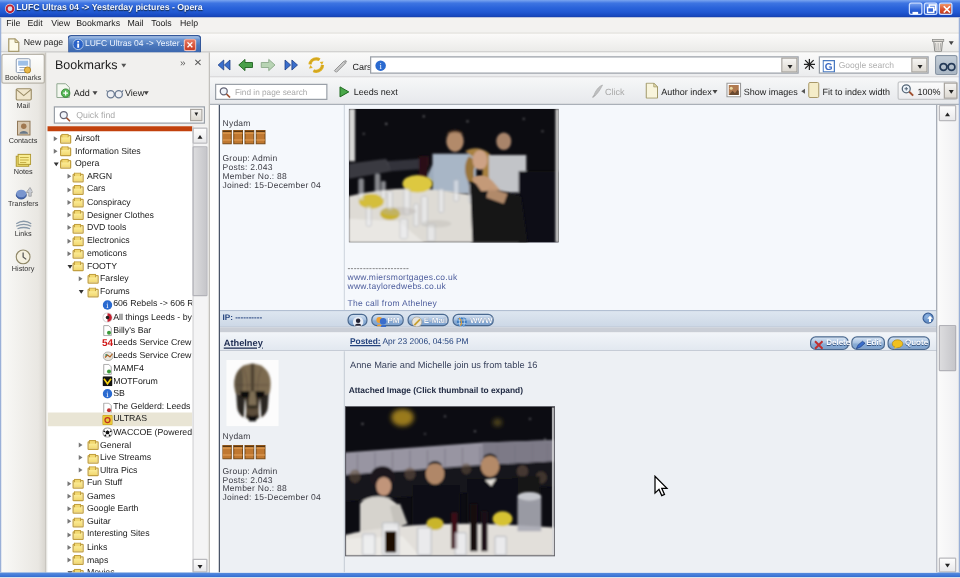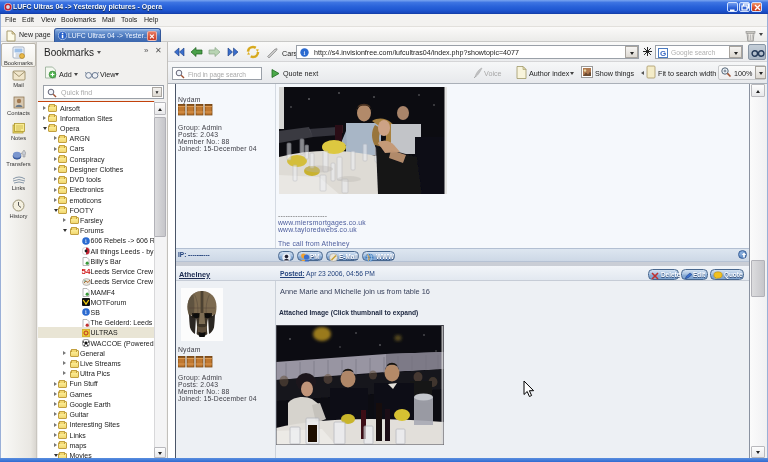--- a/index.html
+++ b/index.html
@@ -23,21 +23,21 @@
 
 #strip{left:0;top:42px;width:37px;height:416px;background:linear-gradient(90deg,#fafaf8,#e9e7e2 85%,#d9d6d0);border-right:1px solid #c9c6c0}
 .sitem{position:absolute;left:1px;width:35px;text-align:center;font-size:5.8px;color:#333}
 .sitem svg{display:block;margin:0 auto 1px}
 .ssel{background:linear-gradient(180deg,#fdfdfc,#f1efe9);border:1px solid #b9b5ab;border-radius:2px}
 #phead{left:44px;top:47px;font-size:10px;color:#222}
 .pbt{font-size:7.2px;color:#222}
 #qfind{left:43px;top:85px;width:121px;height:14px;background:#fff;border:1px solid #9aa0a8}
 #qfind .ph{position:absolute;left:17px;top:3px;font-size:7px;color:#aaa}
 #qdrop{right:1px;top:1px;width:10px;height:10px;background:linear-gradient(180deg,#f4f2ef,#dedad2);border:1px solid #aaa6a0;font-size:5px;text-align:center;line-height:9px;color:#222}
-#tree{left:38px;top:101px;width:116px;height:357px;background:#fff;border-top:1px solid #c2410c;overflow:hidden;font-size:7px;color:#1a1a1a}
+#tree{left:38px;top:101px;width:116px;height:357px;background:#fff;border-top:4px solid #c2410c;overflow:hidden;font-size:7px;color:#1a1a1a}
 .trow{position:absolute;height:10px;line-height:10px;white-space:nowrap}
 .tsel{position:absolute;left:0;width:116px;height:10px;background:#e9e5d5}
 .arrc{position:absolute;width:0;height:0;border-top:2.5px solid transparent;border-bottom:2.5px solid transparent;border-left:3.5px solid #777}
 .arre{position:absolute;width:0;height:0;border-left:2.5px solid transparent;border-right:2.5px solid transparent;border-top:3.5px solid #333}
 .fold{position:absolute;width:9px;height:7px;background:linear-gradient(180deg,#fdf0a0,#f2d870);border:1px solid #c2a040;border-radius:1px}
 .fold:before{content:"";position:absolute;left:0;top:-2px;width:4px;height:2px;background:#f2d870;border:1px solid #c2a040;border-bottom:0;border-radius:1px 1px 0 0}
 
 .sbv{background:#f4f4f5;border-left:1px solid #d8d8da}
 .sbtn{position:absolute;background:linear-gradient(180deg,#fdfdfd,#e8e8ea);border:1px solid #b9b9bd;border-radius:1px}
 .sthumb{position:absolute;background:linear-gradient(90deg,#dcdcde,#c6c6ca);border:1px solid #b2b2b8;border-radius:1px}
@@ -371,21 +371,20 @@
 <svg class="a" style="left:266px;top:46px" width="12" height="12">
       <path d="M1.5 10.5L9 3l1.5 1.5L3 12z" fill="#c8c8c8" stroke="#888" stroke-width=".7"></path>
       <path d="M9 3l1.3-1.3 1.5 1.5L10.5 4.5z" fill="#a8a8a8"></path>
     </svg>
 <div class="a tbtxt" style="left:282px;top:49px">Cars</div>
 <div class="a" id="urlbox">
  <svg class="a" style="left:3px;top:2px" width="9" height="9">
         <circle cx="4.5" cy="4.5" r="4.2" fill="#2a6ad0"></circle>
         <text x="4.5" y="7" font-size="7" fill="#fff" text-anchor="middle" font-family="Liberation Serif">i</text>
       </svg>
- <div class="u">http://s4.invisionfree.com/lufcultras04/index.php?showtopic=4077</div>
 </div>
 <div class="a dropb" style="left:625px;top:46px;width:13px;height:12px">
       <div class="darr" style="left:4px;top:4.5px"></div>
     </div>
 <svg class="a" style="left:643px;top:47px" width="9" height="9">
       <path d="M4.5 0v9M0 4.5h9M1.1 1.1l6.8 6.8M7.9 1.1L1.1 7.9" stroke="#222" stroke-width="1"></path>
     </svg>
 <div class="a" id="gbox">
  <svg class="a" style="left:2px;top:2px" width="10" height="10">
         <rect x=".5" y=".5" width="9" height="9" fill="#fff" stroke="#4a7ac0" stroke-width="1"></rect>
@@ -408,44 +407,44 @@
 <div class="a" style="left:172px;top:67px;width:90px;height:13px;background:#fff;border:1px solid #9aa0a8">
  <svg class="a" style="left:2px;top:1px" width="10" height="10">
         <circle cx="4" cy="4" r="2.8" fill="#f0f4fa" stroke="#667" stroke-width="1"></circle>
         <path d="M6.2 6.2L9 9" stroke="#a05030" stroke-width="1.4"></path>
       </svg>
  <div class="a" style="left:15px;top:3px;font-size:6.6px;color:#a8a8a8">Find in page search</div>
 </div>
 <svg class="a" style="left:270px;top:68px" width="11" height="11">
       <path d="M2 1.5l7 4-7 4z" fill="#4aa84a" stroke="#1e6a1e" stroke-width=".8"></path>
     </svg>
-<div class="a tbtxt" style="left:283px;top:69px">Quote next</div>
+<div class="a tbtxt" style="left:283px;top:69px">Leeds next</div>
 <svg class="a" style="left:472px;top:67px" width="12" height="12" opacity=".55">
       <path d="M3 10C4 6 7 2 10 1 8 5 6 8 4 9.5z" fill="#999" stroke="#777" stroke-width=".6"></path>
       <path d="M2 11l2-2" stroke="#777" stroke-width="1"></path>
     </svg>
-<div class="a tbtxt gray" style="left:484px;top:69px">Voice</div>
+<div class="a tbtxt gray" style="left:484px;top:69px">Click</div>
 <svg class="a" style="left:516px;top:66px" width="11" height="13">
       <path d="M1 .5h6l3 3v9H1z" fill="#f8f4dc" stroke="#a09868" stroke-width=".8"></path>
       <path d="M7 .5l3 3H7z" fill="#e8e0b0" stroke="#a09868" stroke-width=".6"></path>
     </svg>
 <div class="a tbtxt" style="left:529px;top:69px">Author index</div>
 <div class="a arre" style="left:570px;top:71.5px;border-top-color:#444"></div>
 <svg class="a" style="left:581px;top:66px" width="12" height="12">
       <rect x=".5" y=".5" width="11" height="11" fill="#fff" stroke="#9a9a9a" stroke-width="1"></rect>
       <rect x="2" y="2" width="8" height="8" fill="#b07a50"></rect>
       <circle cx="4" cy="4.5" r="1.2" fill="#e8d8a0"></circle>
       <path d="M2 10l3-3.5 2 2 2-2.8 1 1.3V10z" fill="#6a4a30"></path>
     </svg>
-<div class="a tbtxt" style="left:595px;top:69px">Show things</div>
+<div class="a tbtxt" style="left:595px;top:69px">Show images</div>
 <div class="a" style="left:641px;top:71px;width:0;height:0;border-top:2.5px solid transparent;border-bottom:2.5px solid transparent;border-right:3px solid #555"></div>
 <svg class="a" style="left:646px;top:65px" width="10" height="14">
       <rect x="1" y="1" width="8" height="12" rx="1" fill="#f4ecc8" stroke="#a89868" stroke-width=".8"></rect>
     </svg>
-<div class="a tbtxt" style="left:658px;top:69px">Fit to search width</div>
+<div class="a tbtxt" style="left:658px;top:69px">Fit to index width</div>
 <div class="a" style="left:718px;top:65px;width:48px;height:15px;background:linear-gradient(180deg,#fbfbfb,#ededef);border:1px solid #c6c8ca;border-radius:2px"></div>
 <svg class="a" style="left:720px;top:66px" width="12" height="12">
       <circle cx="5" cy="5" r="3.2" fill="#eef4fa" stroke="#567" stroke-width="1"></circle>
       <path d="M5 3.6v2.8M3.6 5h2.8" stroke="#567" stroke-width=".8"></path>
       <path d="M7.4 7.4L10.5 10.5" stroke="#a05030" stroke-width="1.5"></path>
     </svg>
 <div class="a tbtxt" style="left:734px;top:69px">100%</div>
 <div class="a dropb" style="left:755px;top:66px;width:11px;height:13px">
       <div class="darr" style="left:3px;top:5px"></div>
     </div>

